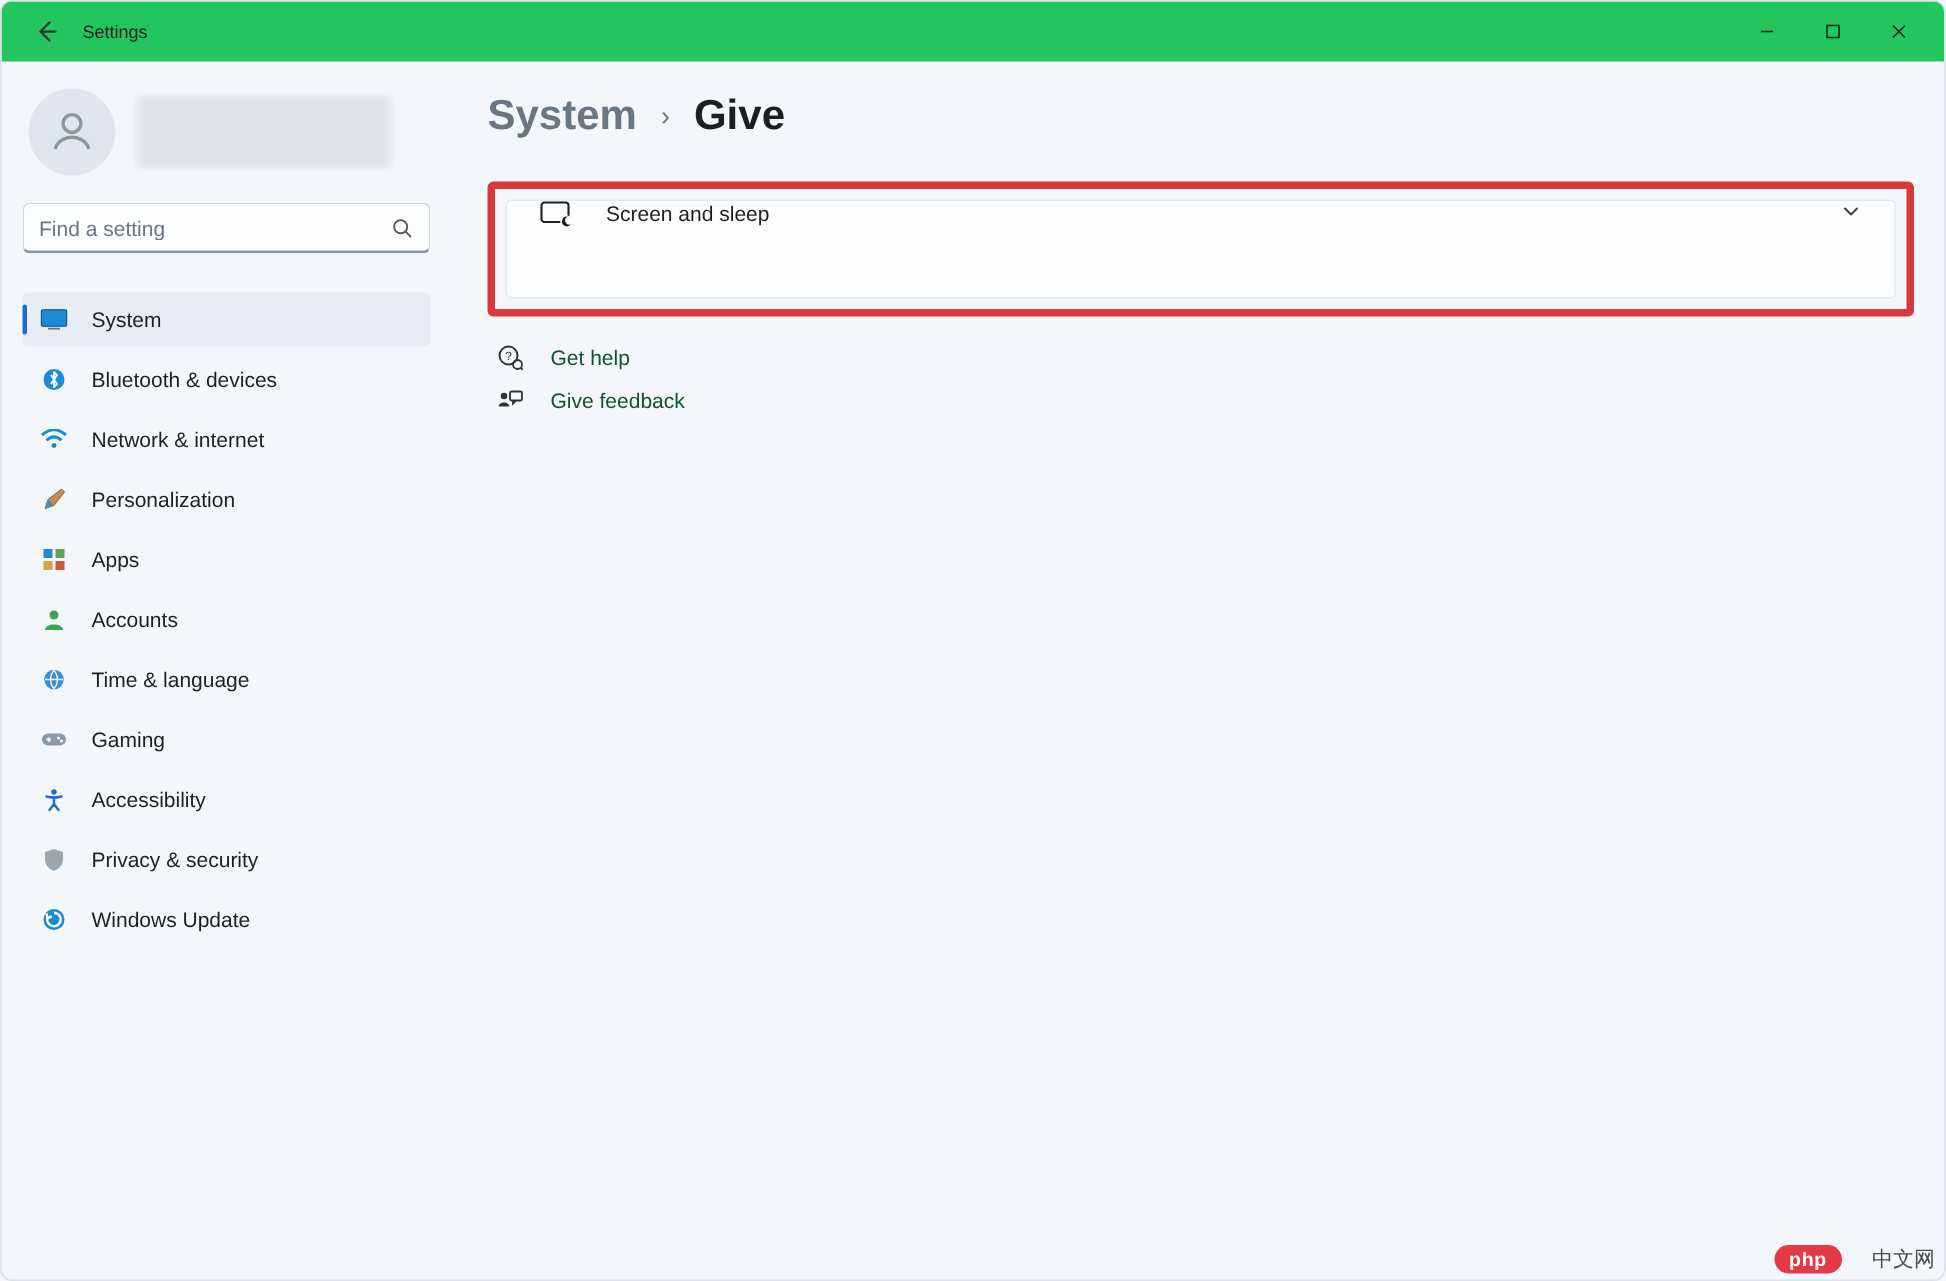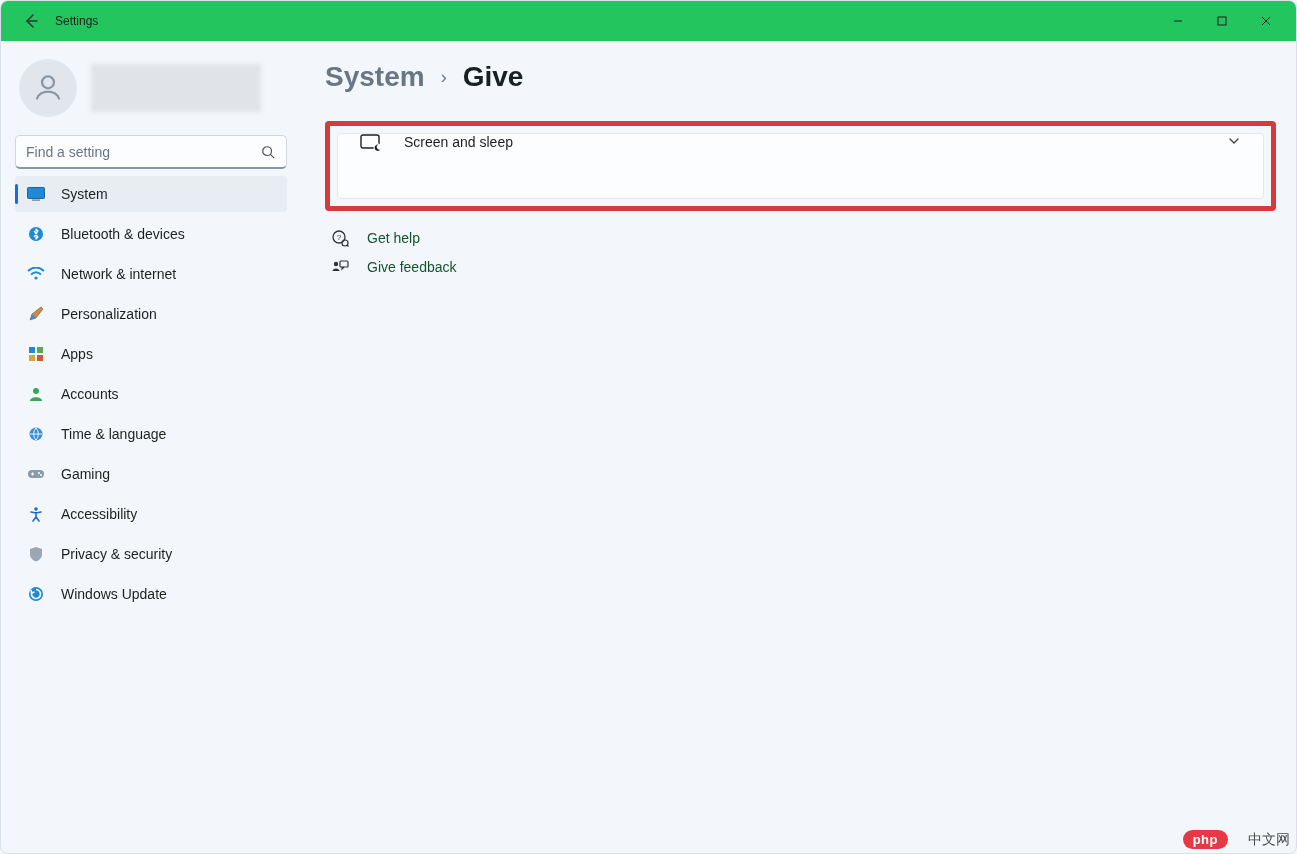--- a/index.html
+++ b/index.html
@@ -75,21 +75,21 @@
   }
   .user-text {
     width: 170px; height: 48px;
     background: #e0e4e8;
     filter: blur(2px);
   }
 
   
   .search-wrap {
     position: relative;
-    margin-bottom: 7px;
+    margin-bottom: 26px;
   }
   .search-input {
     width: 100%;
     height: 34px;
     border: 1px solid #d0d7de;
     border-bottom: 2px solid #8a97a3;
     border-radius: 5px;
     background: #fcfdfe;
     padding: 0 38px 0 10px;
     font-size: 14px;

